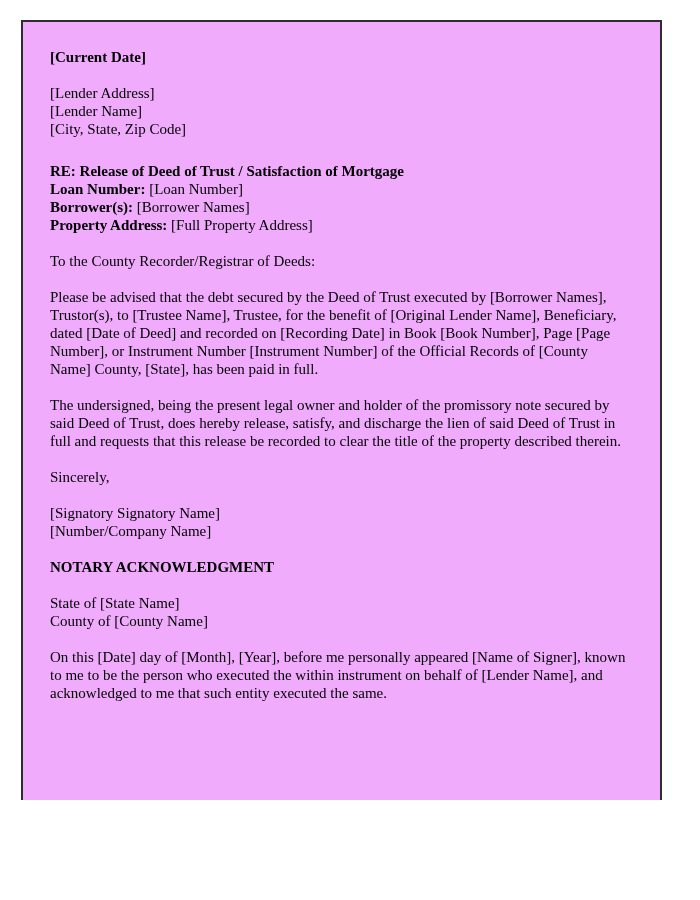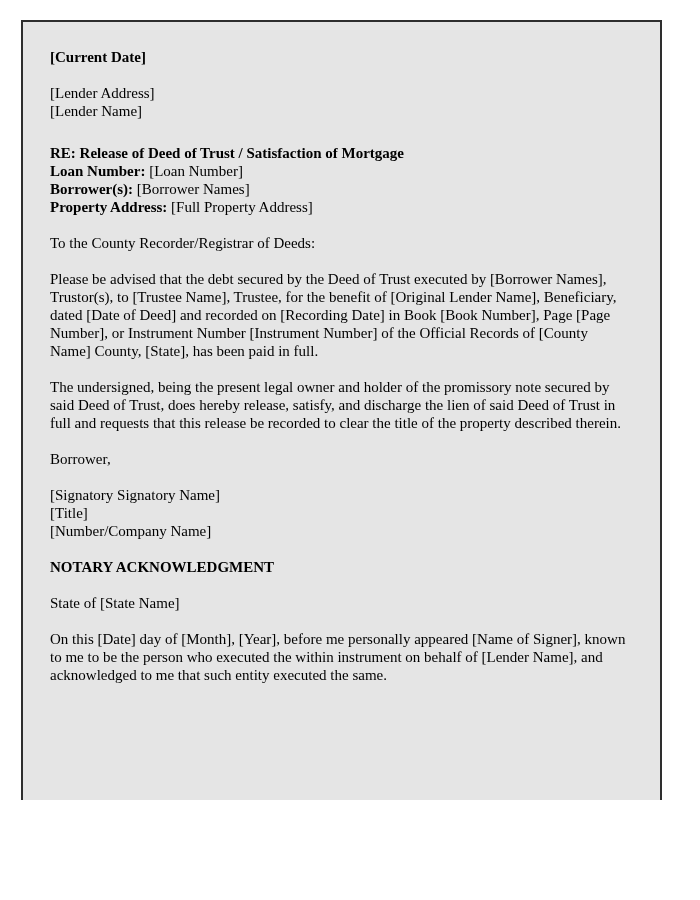--- a/index.html
+++ b/index.html
@@ -13,68 +13,69 @@
     color: #000000;
   }
   .page {
     position: absolute;
     left: 21px;
     top: 20px;
     width: 641px;
     height: 780px;
     border: 2px solid #2e2e2e;
     border-bottom: none;
-    background: #e5e5e5;
+    background: #f0abfc;
     padding: 26px 30px 0 27px;
     font-size: 15px;
     line-height: 18px;
     overflow: hidden;
   }
   .block { margin: 0 0 18px 0; }
   .line { margin: 0; }
   .bold { font-weight: bold; margin-top: 24px; }
   .para { margin: 0 0 18px 0; }
 </style>
 </head>
 <body>
 
 <div class="page">
 
   <p class="para bold">[Current Date]</p>
 
   <div class="block">
     <div class="line">[Lender Address]</div>
     <div class="line">[Lender Name]</div>
+    <div class="line">[City, State, Zip Code]</div>
   </div>
 
   <div class="block">
     <div class="line bold">RE: Release of Deed of Trust / Satisfaction of Mortgage</div>
     <div class="line"><span class="bold">Loan Number:</span> <span>[Loan Number]</span></div>
     <div class="line"><span class="bold">Borrower(s):</span> <span>[Borrower Names]</span></div>
     <div class="line"><span class="bold">Property Address:</span> <span>[Full Property Address]</span></div>
   </div>
 
   <p class="para">To the County Recorder/Registrar of Deeds:</p>
 
   <p class="para">Please be advised that the debt secured by the Deed of Trust executed by [Borrower Names], Trustor(s), to [Trustee Name], Trustee, for the benefit of [Original Lender Name], Beneficiary, dated [Date of Deed] and recorded on [Recording Date] in Book [Book Number], Page [Page Number], or Instrument Number [Instrument Number] of the Official Records of [County Name] County, [State], has been paid in full.</p>
 
   <p class="para">The undersigned, being the present legal owner and holder of the promissory note secured by said Deed of Trust, does hereby release, satisfy, and discharge the lien of said Deed of Trust in full and requests that this release be recorded to clear the title of the property described therein.</p>
 
   <div class="block">
   </div>
 
-  <p class="para">Borrower,</p>
+  <p class="para">Sincerely,</p>
 
   <div class="block">
     <div class="line">[Signatory Signatory Name]</div>
-    <div class="line">[Title]</div>
     <div class="line">[Number/Company Name]</div>
   </div>
 
   <p class="para bold">NOTARY ACKNOWLEDGMENT</p>
 
   <div class="block">
     <div class="line">State of [State Name]</div>
+    <div class="line">County of [County Name]</div>
   </div>
 
   <p class="para">On this [Date] day of [Month], [Year], before me personally appeared [Name of Signer], known to me to be the person who executed the within instrument on behalf of [Lender Name], and acknowledged to me that such entity executed the same.</p>
 
 </div>
 
 </body></html>

